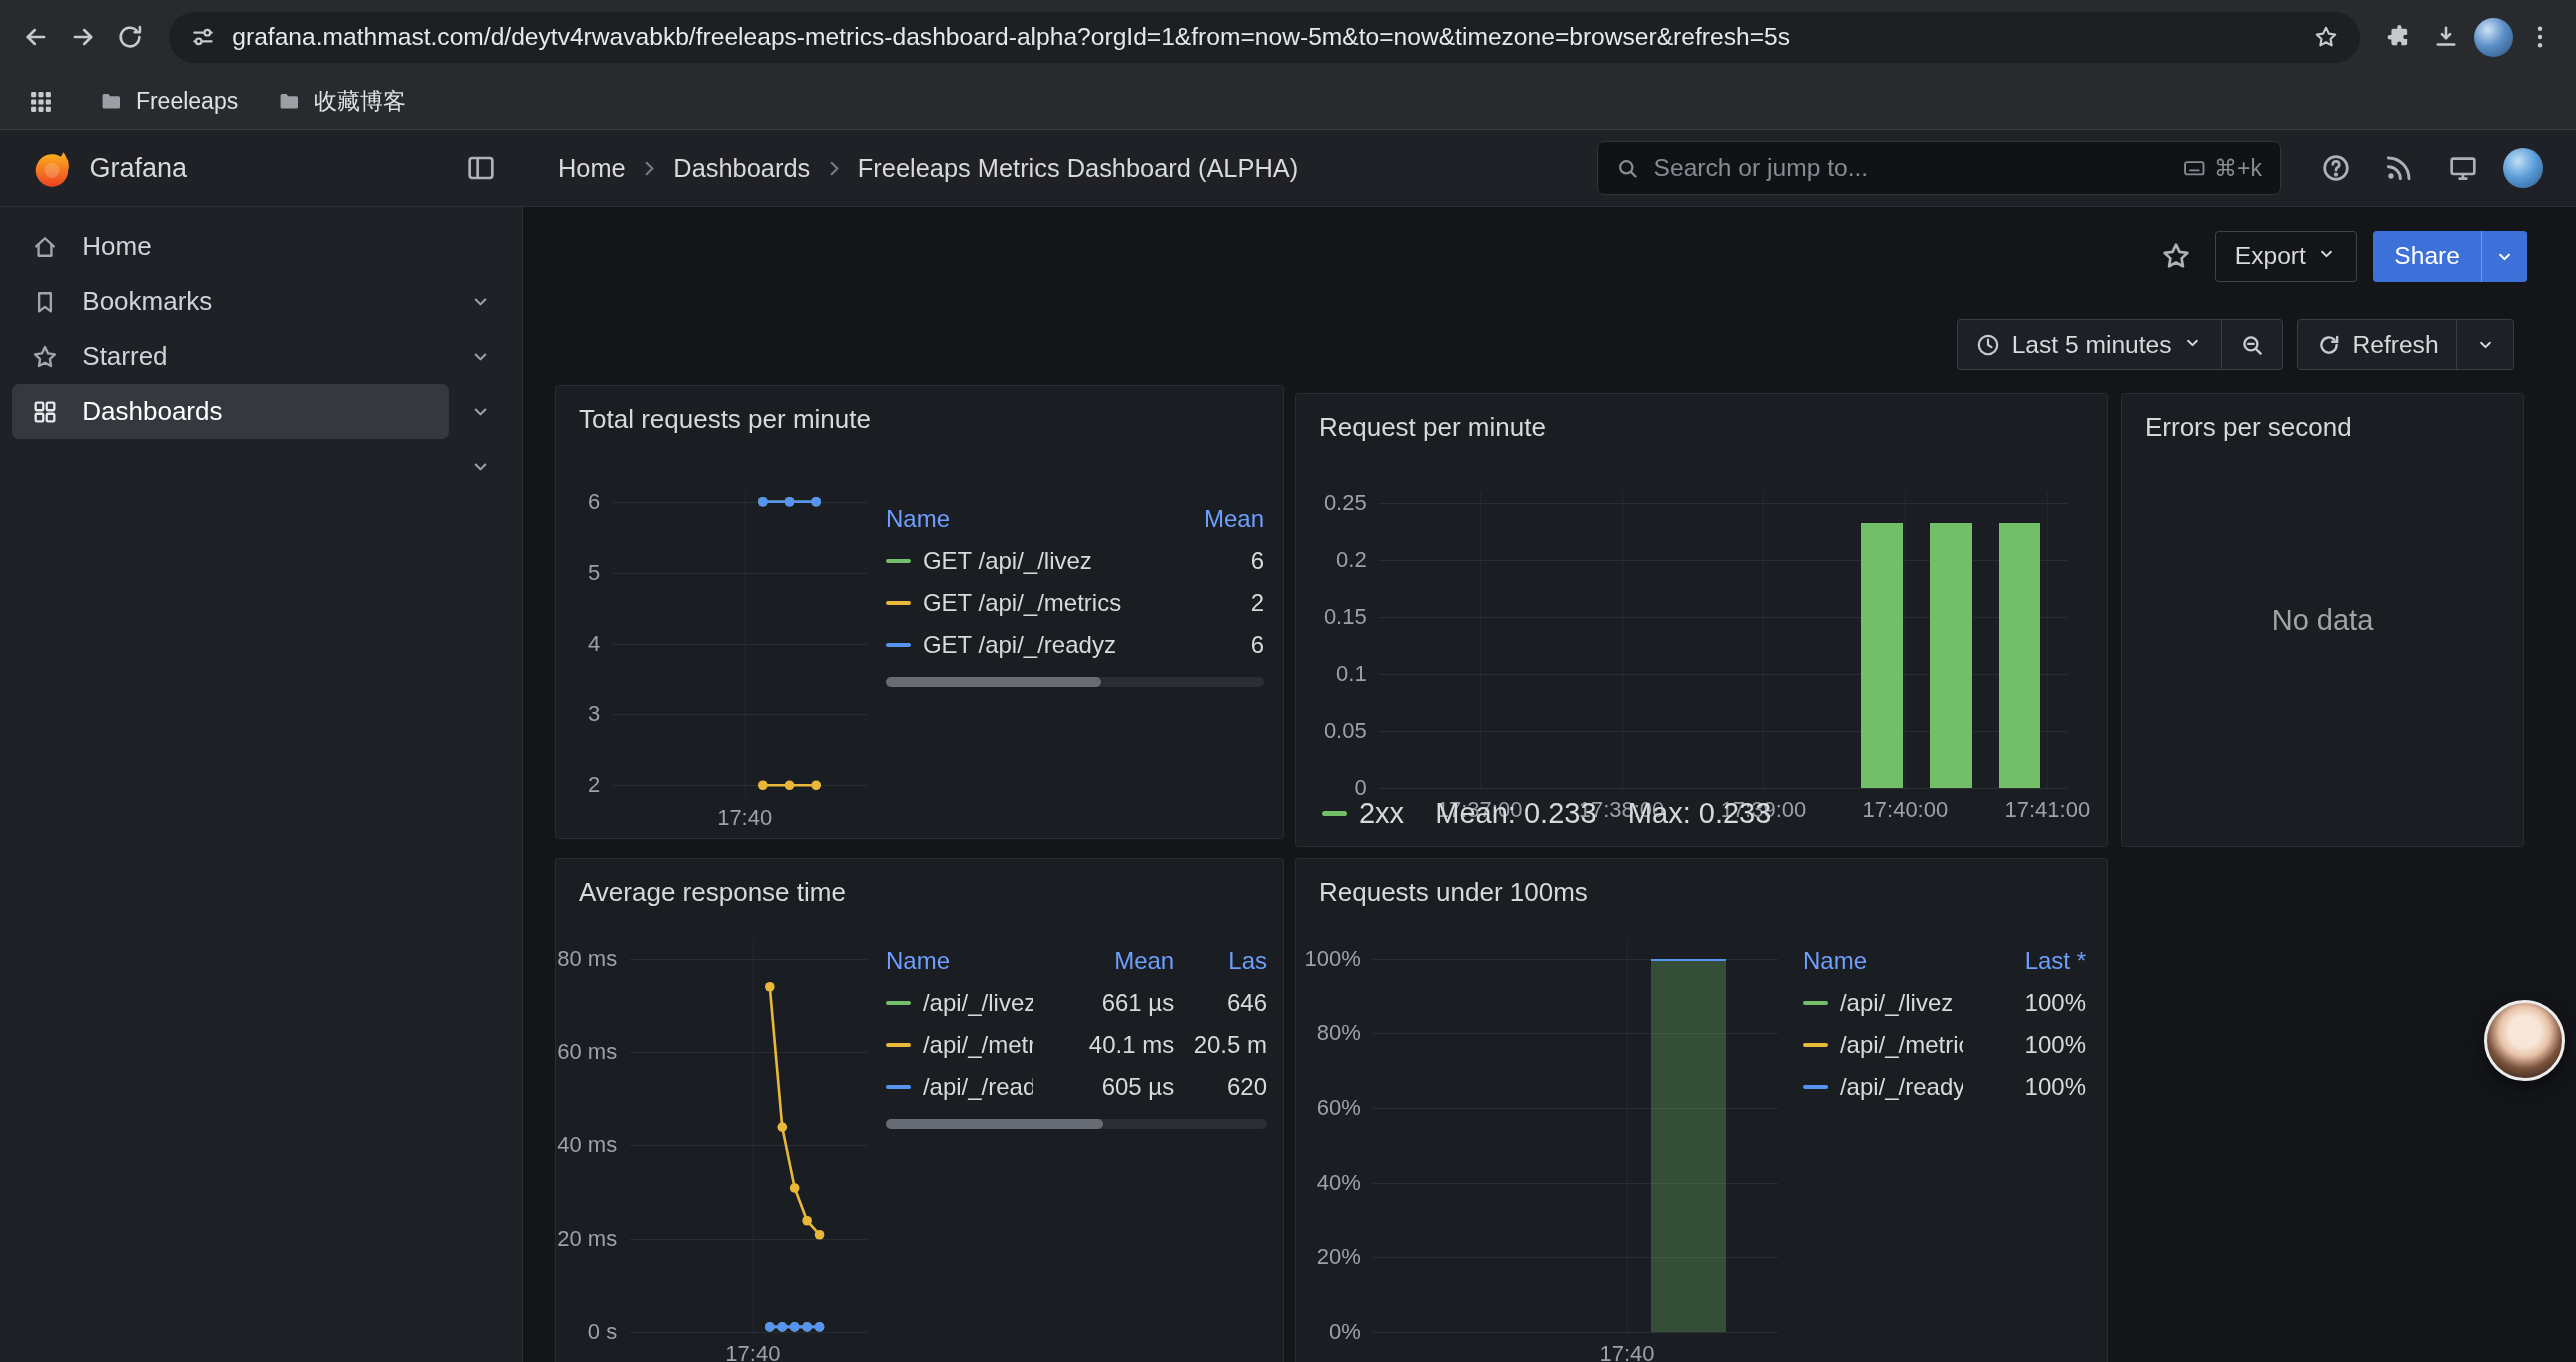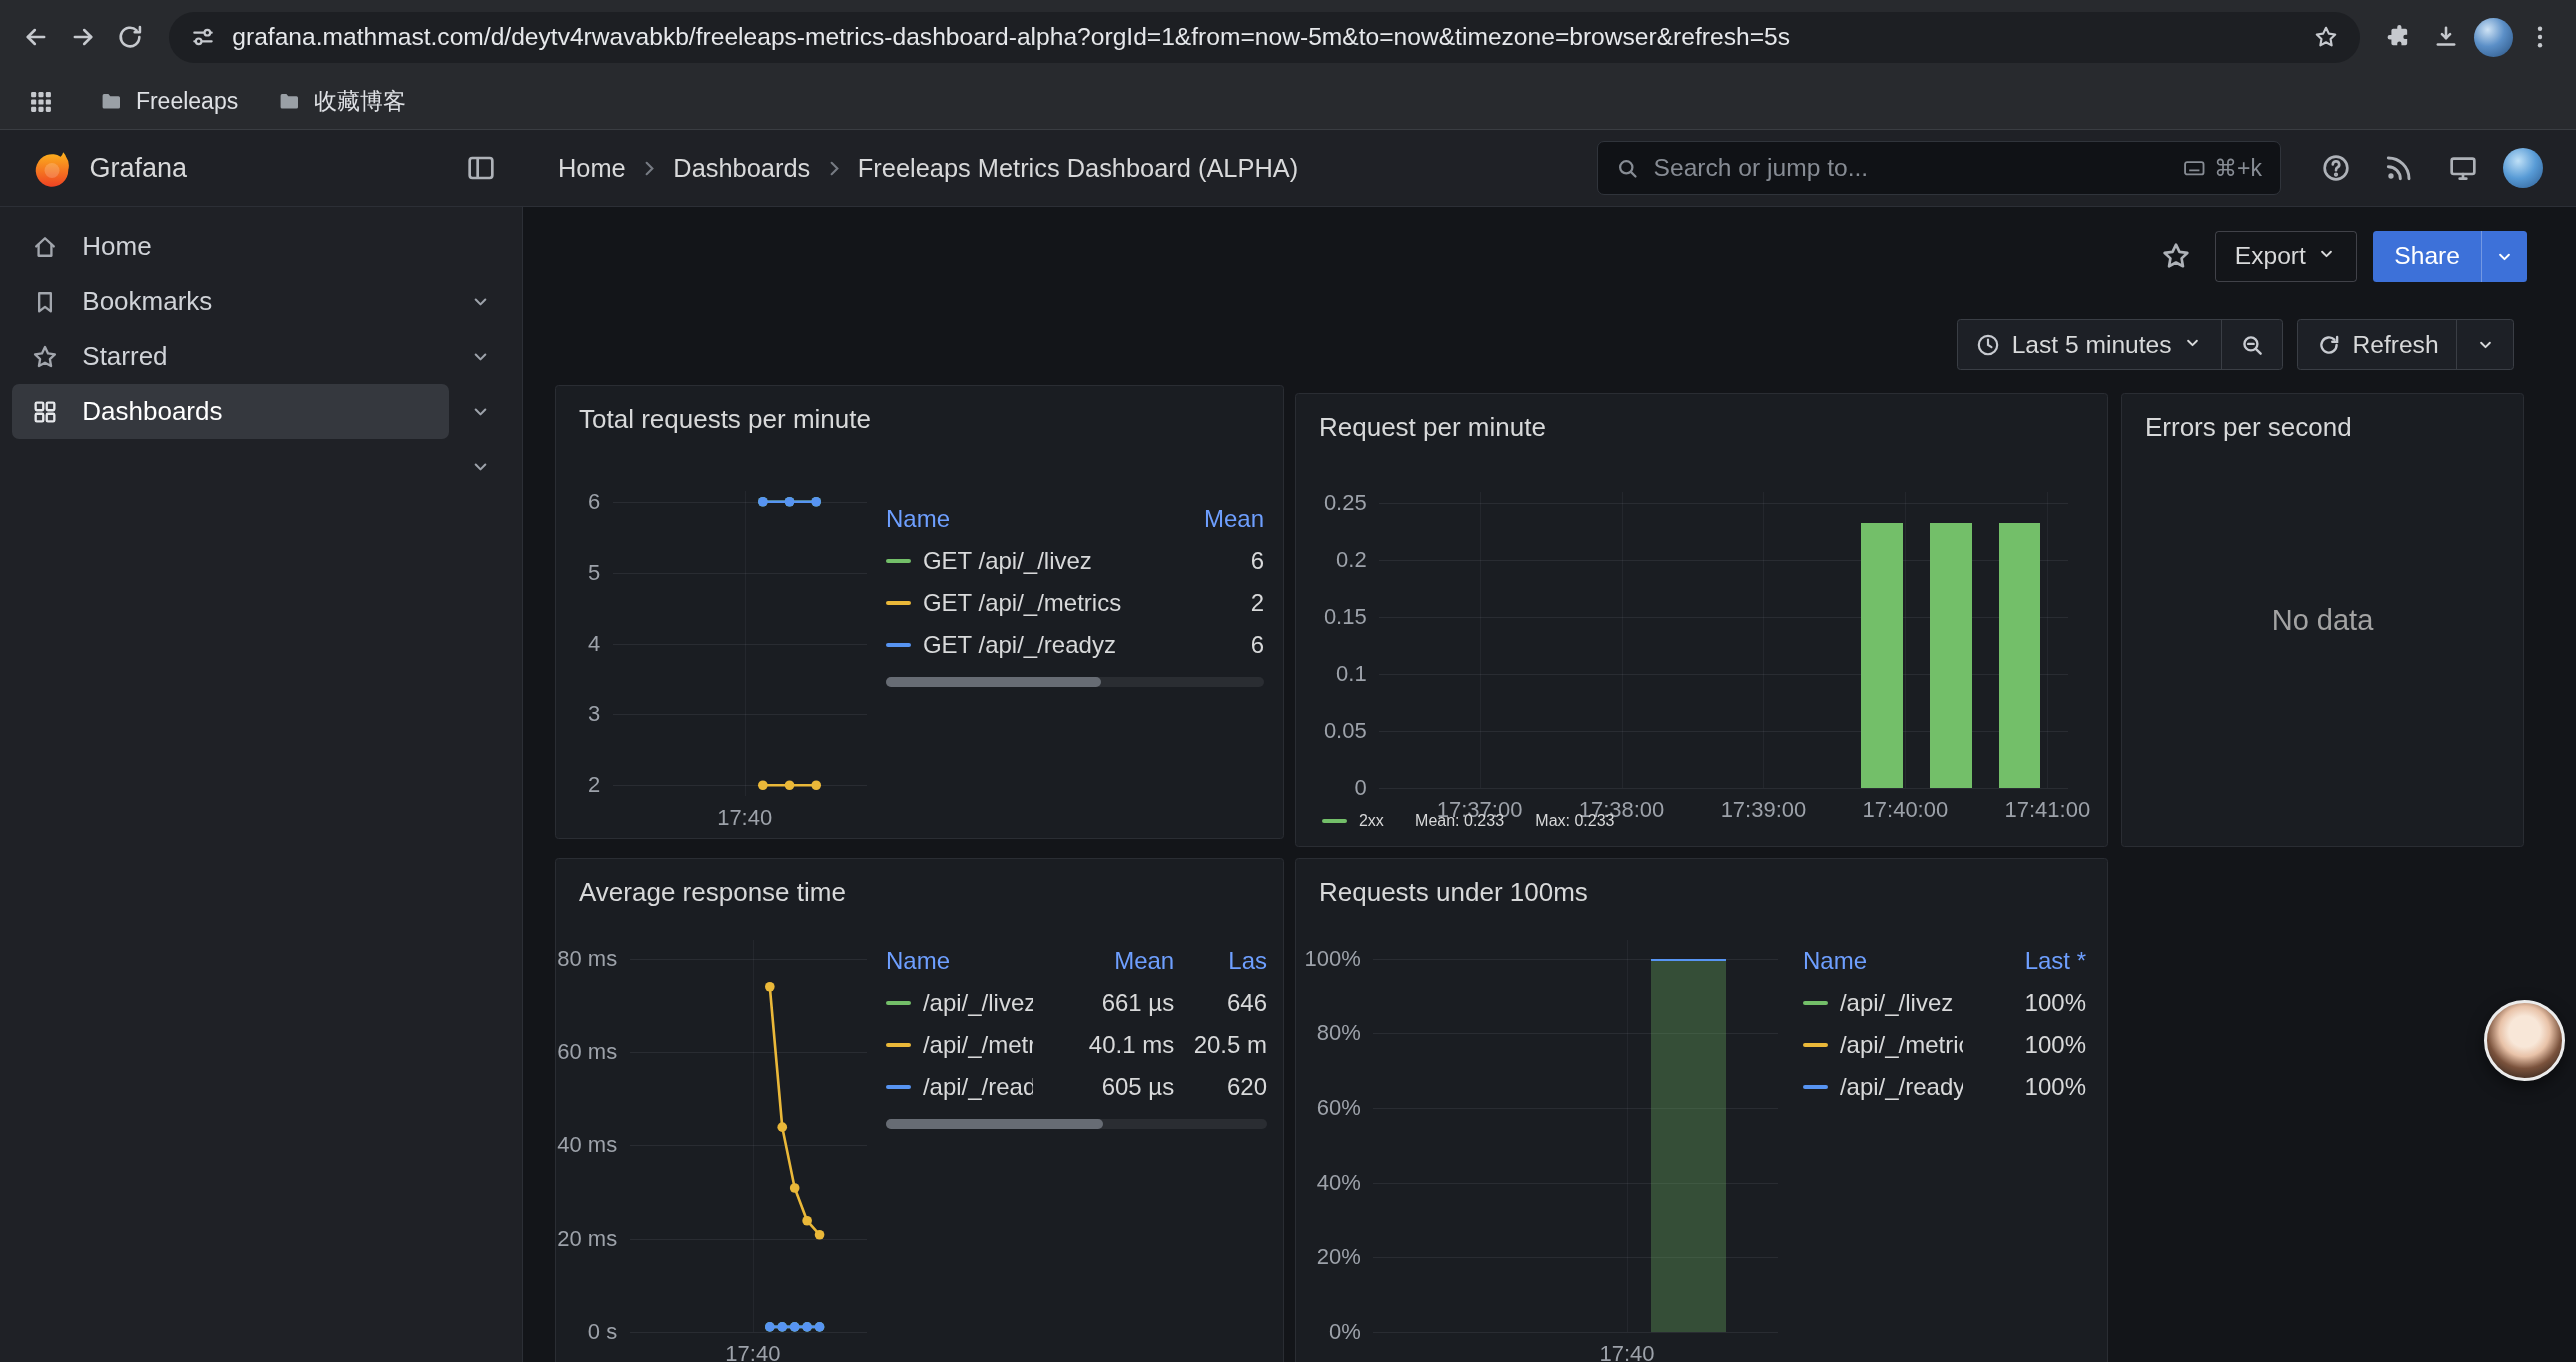--- a/index.html
+++ b/index.html
@@ -89,21 +89,21 @@
   .lt-row{display:grid;height:42px;align-items:center;column-gap:8.8px;}
   .lt-2a{grid-template-columns:minmax(0,1fr) 96px;}
   .lt-3{grid-template-columns:minmax(0,1fr) 132px 84px;}
   .lt-2b{grid-template-columns:minmax(0,1fr) 114px;}
   .lt-head span{color:var(--link);font-weight:500;}
   .lt-name{display:flex;align-items:center;gap:12.3px;min-width:0;white-space:nowrap;overflow:hidden;}
   .lt-val{text-align:right;white-space:nowrap;}
   .marker{width:24.6px;height:4.4px;border-radius:2.6px;flex:none;display:inline-block;}
   .hscroll{height:10.5px;background:#2a2d32;border-radius:5.3px;margin-top:10.5px;position:relative;}
   .hthumb{position:absolute;left:0;top:0;bottom:0;width:57%;background:#676c74;border-radius:5.3px;}
-  .legend-inline{position:absolute;left:26px;bottom:16px;display:flex;align-items:center;gap:12.3px;font-size:16px;color:var(--text);}
+  .legend-inline{position:absolute;left:26px;bottom:16px;display:flex;align-items:center;gap:12.3px;font-size:29px;color:var(--text);}
   .legend-inline .stat{margin-left:19px;}
 
   .floating-avatar{position:absolute;left:2484px;top:1000px;width:81px;height:81px;border-radius:50%;border:3.5px solid #ececec;background:radial-gradient(circle at 50% 38%,#f8e7d8 0 26%,#e8c2a8 42%,#7a523c 62%,#4c3528 78%);box-shadow:0 5.3px 16px rgba(0,0,0,0.5);}
 </style>
 </head>
 <body>
 
 <div id="stage">
 
   <div class="chrome-toolbar">

